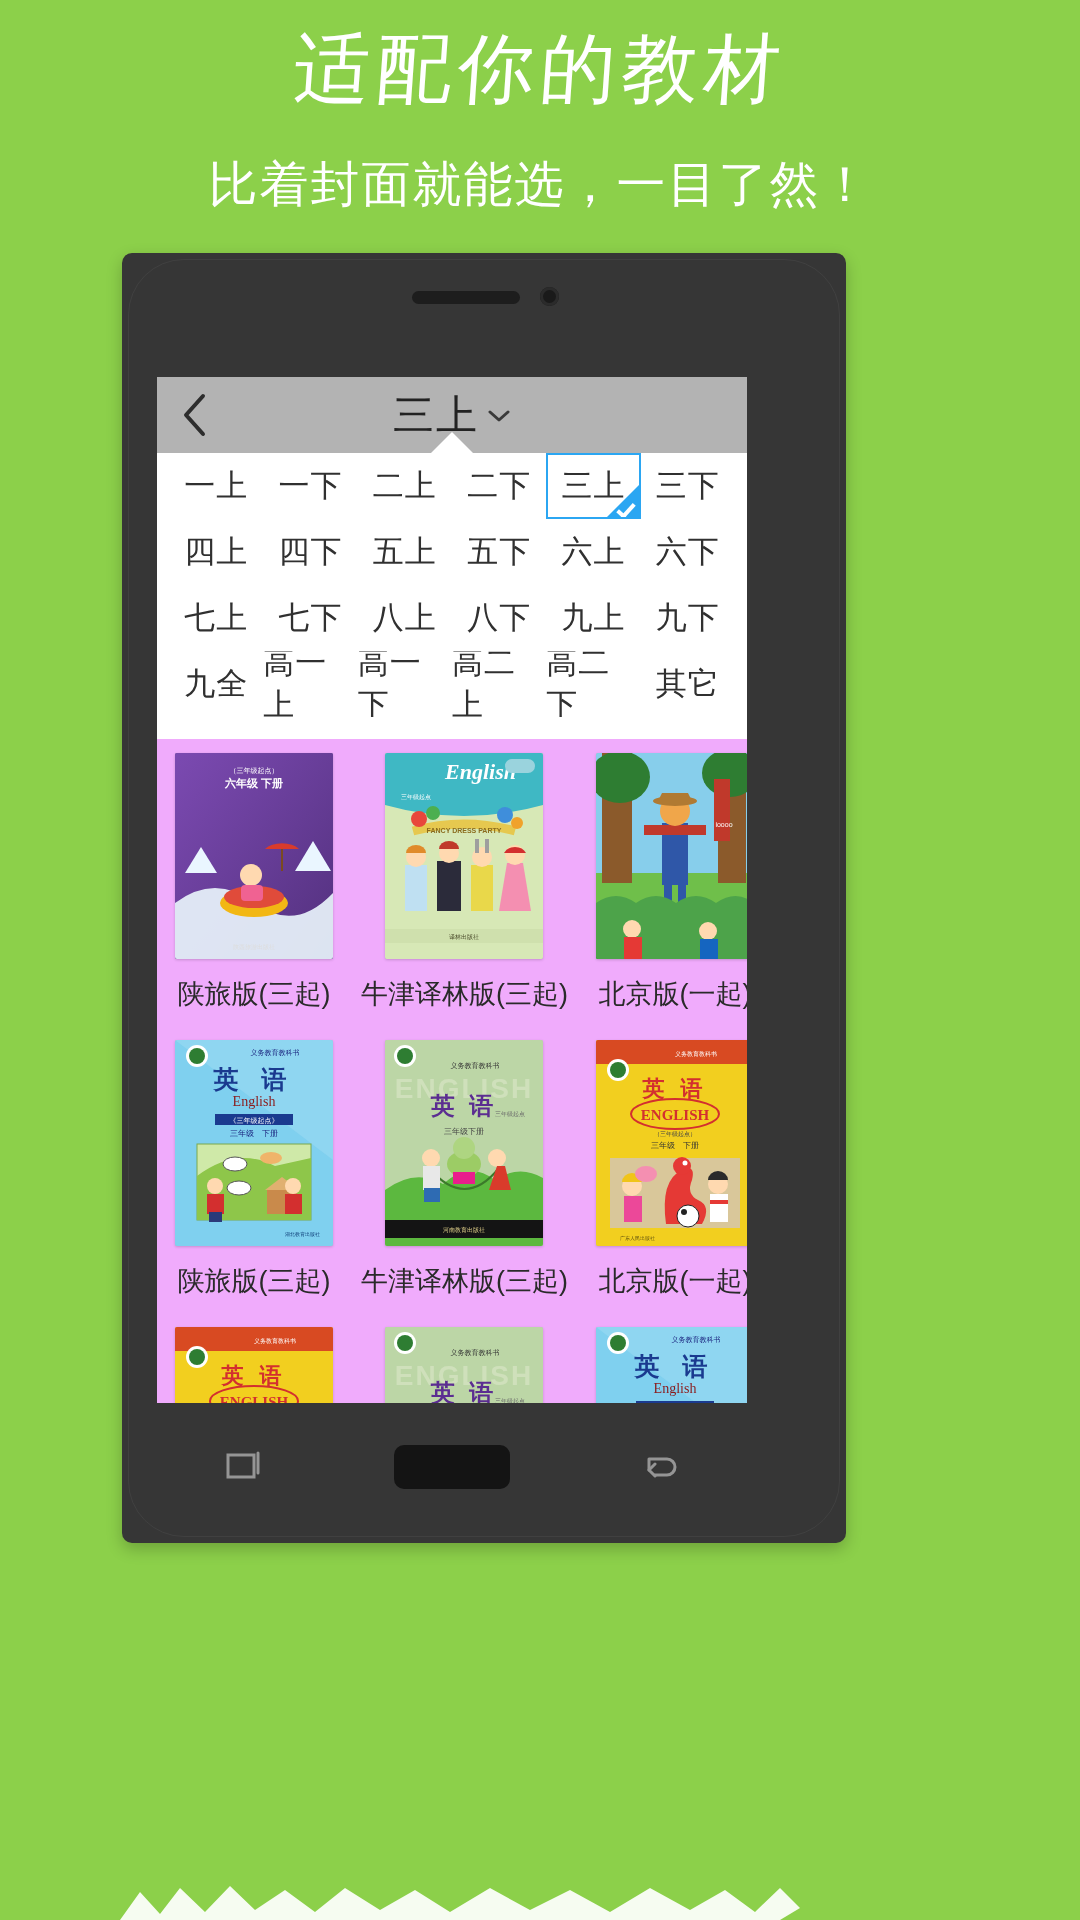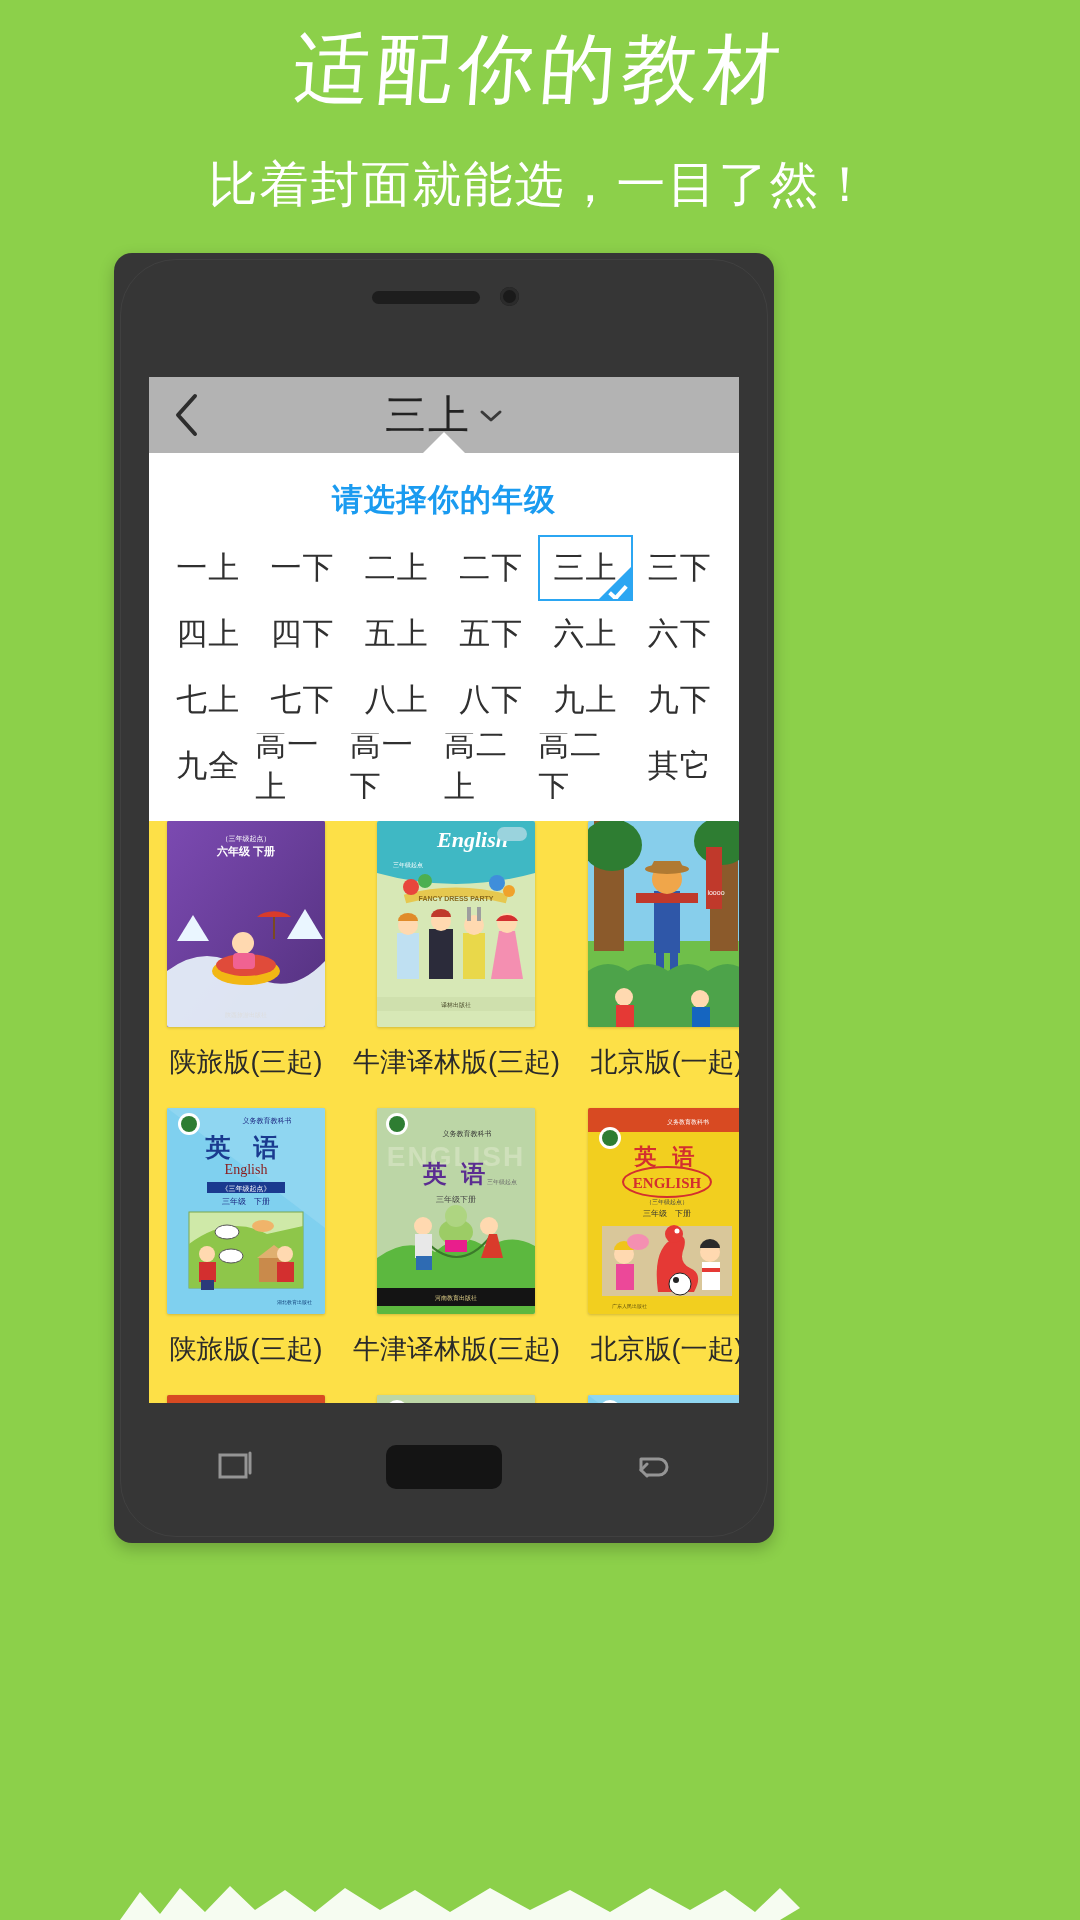--- a/index.html
+++ b/index.html
@@ -29,24 +29,24 @@
     font-size: 49px;
     line-height: 1.2;
     letter-spacing: 2px;
     margin-top: 44px;
     font-weight: 400;
   }
 
   
   .phone {
     position: absolute;
-    left: 114px; top: 253px;
-    width: 660px; height: 1290px;
+    left: 122px; top: 253px;
+    width: 724px; height: 1290px;
     background: #363636;
-    border-radius: 18px;
+    border-radius: 10px;
     box-shadow: 0 6px 16px rgba(0,0,0,0.22);
   }
   .phone::after{
     content:""; position:absolute; inset:6px;
     border-radius:56px;
     border:1px solid rgba(255,255,255,0.05);
     pointer-events:none;
   }
   .speaker {
     position: absolute; top: 38px; left: 50%;
@@ -147,22 +147,22 @@
   .grade-cell.sel .tick-mark {
     position: absolute; right: 4px; bottom: 3px;
     width: 18px; height: 10px;
     border-left: 4px solid #fff;
     border-bottom: 4px solid #fff;
     transform: rotate(-48deg);
   }
 
   
   .books {
-    background: #fde047;
-    padding: 0 18px 0 18px;
+    background: #f0abfc;
+    padding: 14px 18px 0 18px;
     display: grid;
     grid-template-columns: repeat(3, 1fr);
     column-gap: 14px;
     row-gap: 6px;
     gap: 28px;
   }
   .book-item { display:flex; flex-direction:column; align-items:center; cursor:pointer; }
   .cover {
     width: 158px; height: 206px;
     border-radius: 2px;
@@ -228,21 +228,20 @@
         <span class="chev">
           <svg width="24" height="16" viewBox="0 0 24 16">
             <path d="M3 4 L12 12 L21 4" fill="none" stroke="#3a3a3a" stroke-width="3" stroke-linecap="round" stroke-linejoin="round"></path>
           </svg>
         </span>
       </div>
     </div>
 
     <div class="dropdown">
       <div class="dd-arrow"></div>
-      <div class="dd-title">请选择你的年级</div>
       <div class="grade-grid" id="grade-grid">
           <div class="grade-cell">
             <span>一上</span>
           </div>
           <div class="grade-cell">
             <span>一下</span>
           </div>
           <div class="grade-cell">
             <span>二上</span>
           </div>

